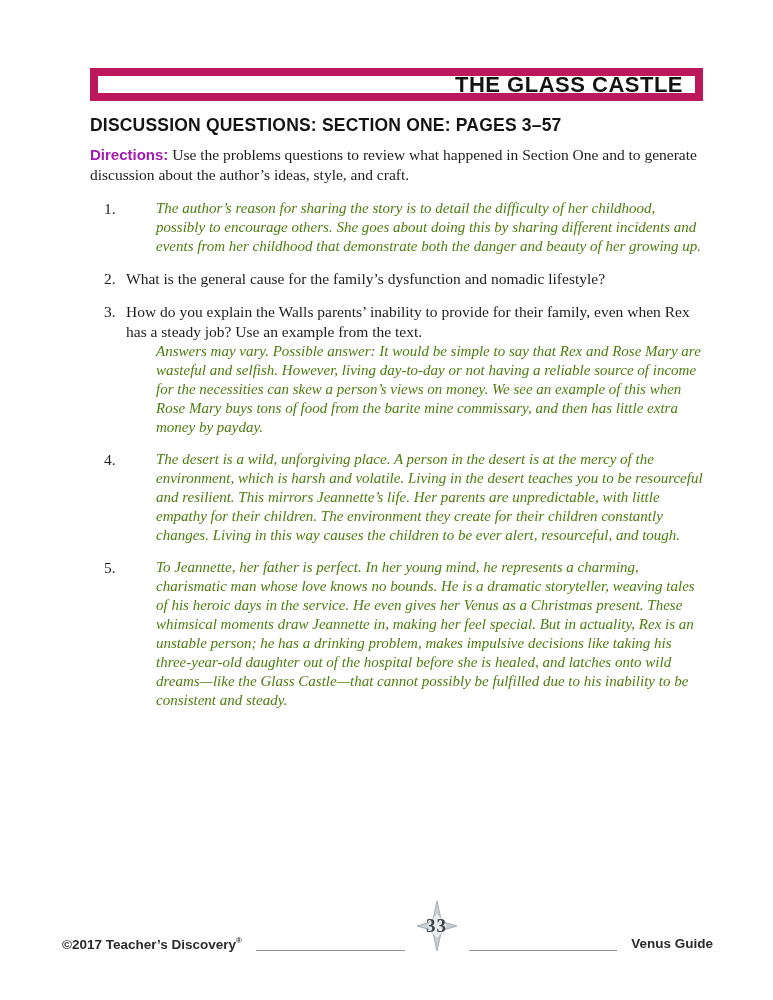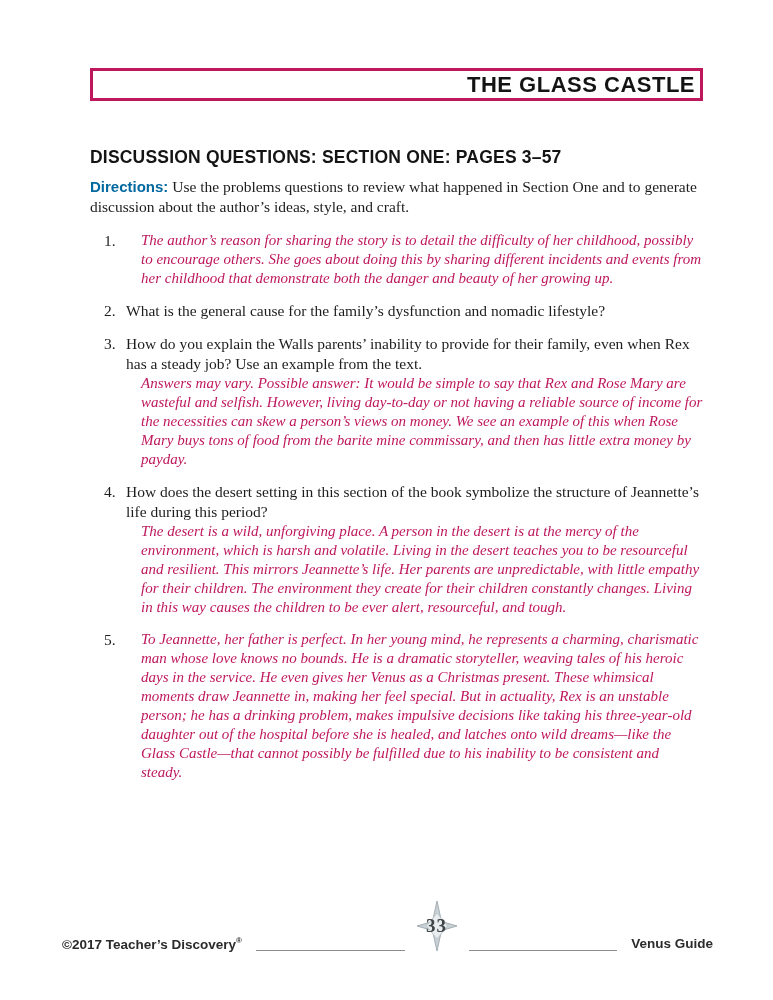--- a/index.html
+++ b/index.html
@@ -13,55 +13,55 @@
     font-family: "Liberation Serif", serif;
     overflow: hidden;
   }
   .content {
     position: absolute;
     left: 90px;
     top: 68px;
     width: 613px;
   }
   .title-box {
-    border: 3px solid #be185d;
+    border: 8px solid #be185d;
     height: 33px;
     display: flex;
     align-items: center;
     justify-content: flex-end;
-    padding-right: 5px;
+    padding-right: 12px;
     background: #ffffff;
   }
   .title-box h1 {
     font-family: "Liberation Sans", sans-serif;
     font-weight: bold;
     font-size: 22px;
     letter-spacing: 0.5px;
     color: #141414;
     line-height: 1;
   }
   .section-heading {
-    margin-top: 46px;
+    margin-top: 14px;
     font-family: "Liberation Sans", sans-serif;
     font-weight: bold;
     font-size: 17.5px;
     letter-spacing: 0.2px;
     color: #141414;
   }
   .directions {
     margin-top: 9px;
     font-size: 15.5px;
     line-height: 20px;
     color: #1d1d1d;
   }
   .directions-label {
     font-family: "Liberation Sans", sans-serif;
     font-weight: bold;
     font-size: 15px;
-    color: #0369a1;
+    color: #a21caf;
   }
   ol.questions {
     list-style: none;
     margin-top: 14px;
     padding-left: 14px;
   }
   ol.questions li {
     display: flex;
     margin-bottom: 13px;
   }
@@ -69,25 +69,25 @@
     flex: 0 0 22px;
     font-size: 15.5px;
     line-height: 20px;
   }
   .q-body { flex: 1; }
   .q-text {
     font-size: 15.5px;
     line-height: 20px;
   }
   .q-answer {
-    margin-left: 15px;
+    margin-left: 30px;
     font-style: italic;
     font-size: 15px;
     line-height: 19px;
-    color: #be185d;
+    color: #4d7c0f;
   }
   .footer {
     position: absolute;
     left: 62px;
     right: 60px;
     top: 901px;
     height: 50px;
     display: flex;
     align-items: flex-end;
     font-family: "Liberation Sans", sans-serif;
@@ -157,21 +157,20 @@
       <li>
         <span class="q-num">3.</span>
         <div class="q-body">
           <p class="q-text">How do you explain the Walls parents’ inability to provide for their family, even when Rex has a steady job? Use an example from the text.</p>
           <p class="q-answer">Answers may vary. Possible answer: It would be simple to say that Rex and Rose Mary are wasteful and selfish. However, living day-to-day or not having a reliable source of income for the necessities can skew a person’s views on money. We see an example of this when Rose Mary buys tons of food from the barite mine commissary, and then has little extra money by payday.</p>
         </div>
       </li>
       <li>
         <span class="q-num">4.</span>
         <div class="q-body">
-          <p class="q-text">How does the desert setting in this section of the book symbolize the structure of Jeannette’s life during this period?</p>
           <p class="q-answer">The desert is a wild, unforgiving place. A person in the desert is at the mercy of the environment, which is harsh and volatile. Living in the desert teaches you to be resourceful and resilient. This mirrors Jeannette’s life. Her parents are unpredictable, with little empathy for their children. The environment they create for their children constantly changes. Living in this way causes the children to be ever alert, resourceful, and tough.</p>
         </div>
       </li>
       <li>
         <span class="q-num">5.</span>
         <div class="q-body">
           <p class="q-answer">To Jeannette, her father is perfect. In her young mind, he represents a charming, charismatic man whose love knows no bounds. He is a dramatic storyteller, weaving tales of his heroic days in the service. He even gives her Venus as a Christmas present. These whimsical moments draw Jeannette in, making her feel special. But in actuality, Rex is an unstable person; he has a drinking problem, makes impulsive decisions like taking his three-year-old daughter out of the hospital before she is healed, and latches onto wild dreams—like the Glass Castle—that cannot possibly be fulfilled due to his inability to be consistent and steady.</p>
         </div>
       </li>
     </ol>

